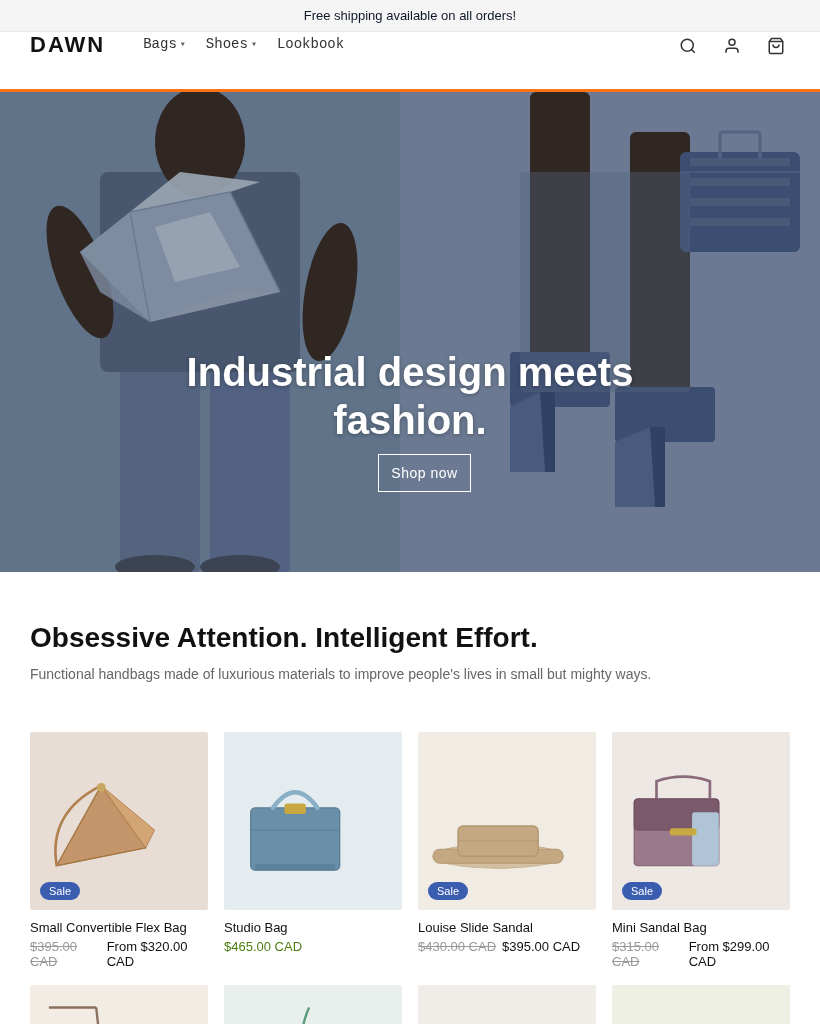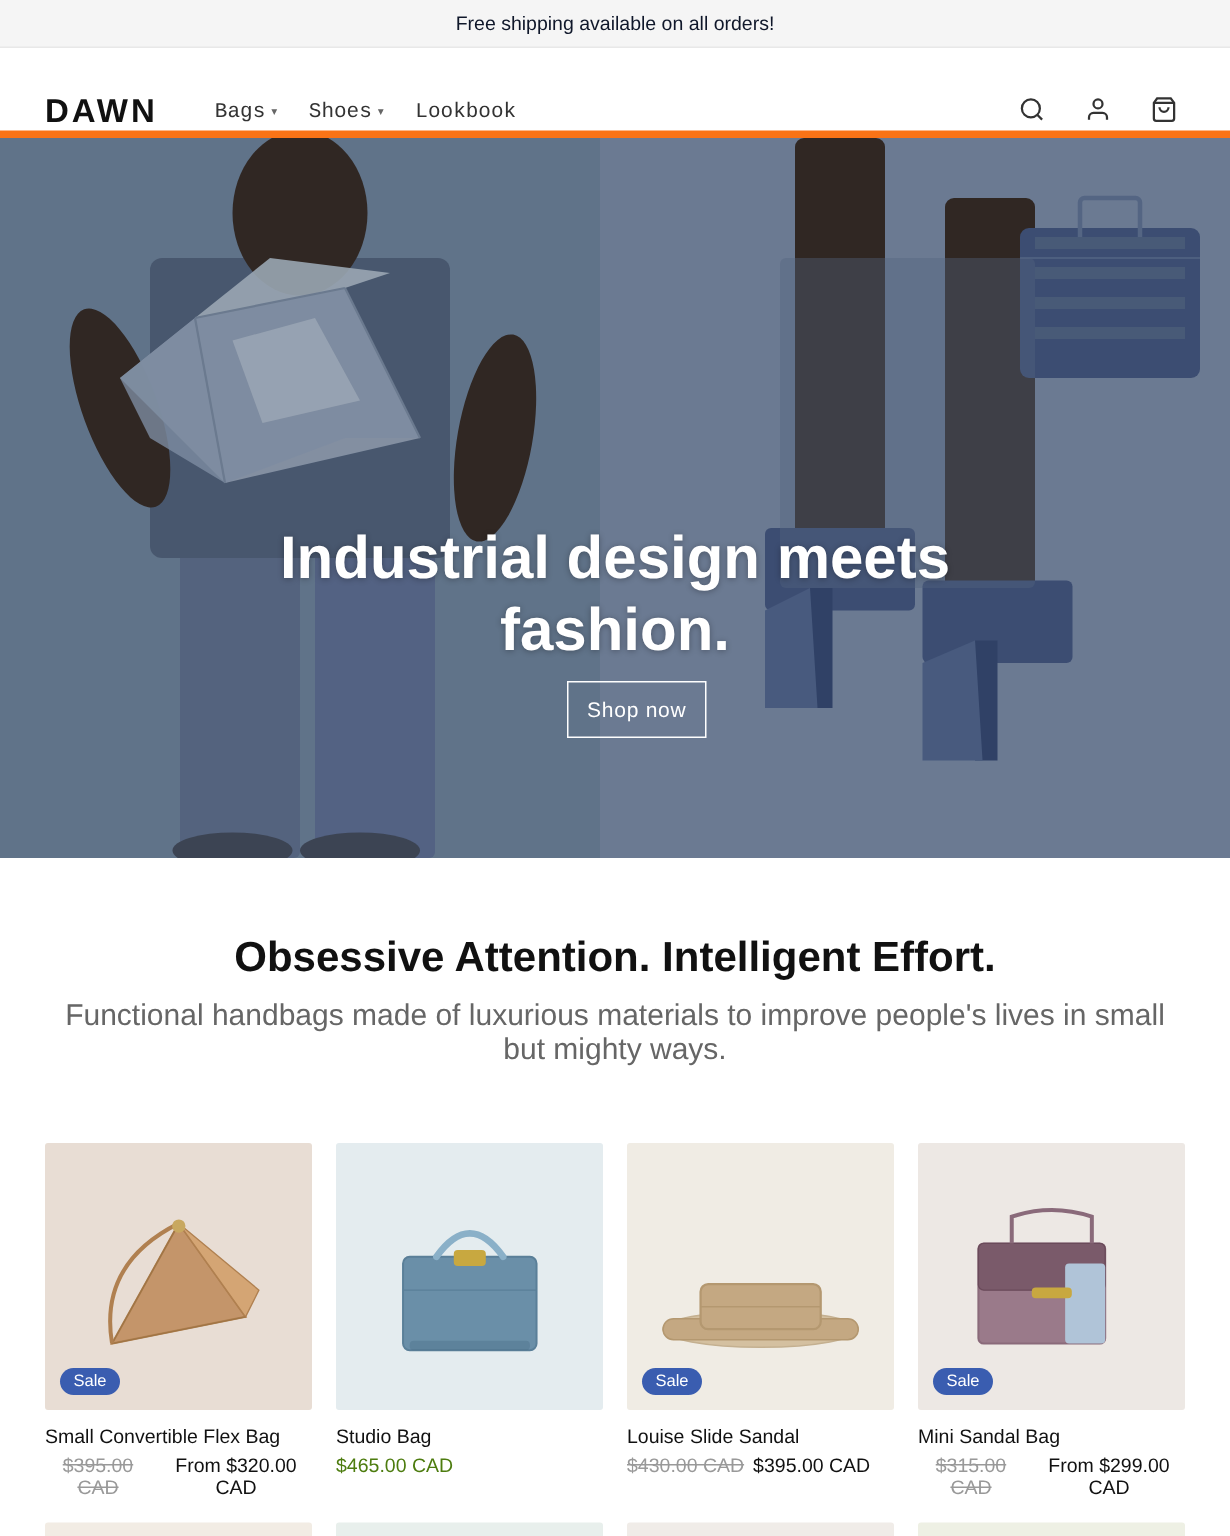--- a/index.html
+++ b/index.html
@@ -11,24 +11,24 @@
       text-align: center;
       padding: 8px 0;
       font-size: 13px;
       color: #0f172a;
       border-bottom: 1px solid #e8e8e8;
     }
 
     
     header {
       display: flex;
-      align-items: flex-end;
+      align-items: flex-start;
       padding: 0 30px;
       height: 60px;
-      border-bottom: 5px solid #f97316;
+      border-bottom: 3px solid #f97316;
     }
     .logo {
       font-size: 22px;
       font-weight: 700;
       letter-spacing: 2px;
       color: #111;
       margin-right: 30px;
       text-transform: uppercase;
     }
     nav {
@@ -109,31 +109,30 @@
       background: transparent;
       padding: 10px 12px;
       font-size: 14px;
       cursor: pointer;
       letter-spacing: 0.5px;
       margin-left: 29px;
     }
 
     
     .tagline-section {
-      text-align: center;
       padding: 50px 30px 30px;
     }
     .tagline-title {
       font-size: 28px;
       font-weight: 600;
       color: #111;
       margin-bottom: 12px;
     }
     .tagline-desc {
-      font-size: 20px;
+      font-size: 14px;
       color: #666;
     }
 
     
     .products-section {
       padding: 20px 30px 60px;
     }
     .products-grid {
       display: grid;
       grid-template-columns: repeat(4, 1fr);
@@ -143,21 +142,20 @@
       cursor: pointer;
     }
     .product-image-wrap {
       position: relative;
       background: #f0f0f0;
       border-radius: 2px;
       overflow: hidden;
       aspect-ratio: 1 / 1;
       display: flex;
       align-items: center;
-      justify-content: center;
       margin-bottom: 10px;
     }
     .sale-badge {
       position: absolute;
       bottom: 10px;
       left: 10px;
       background: #3a5db0;
       color: #fff;
       font-size: 11px;
       padding: 3px 9px;
@@ -166,21 +164,20 @@
     .product-name {
       font-size: 13px;
       color: #111;
       margin-bottom: 4px;
     }
     .price-row {
       display: flex;
       align-items: center;
       gap: 6px;
       font-size: 13px;
-      text-align: center;
     }
     .price-original {
       color: #999;
       text-decoration: line-through;
     }
     .price-sale {
       color: #111;
     }
     .price-regular {
       color: #4d7c0f;

